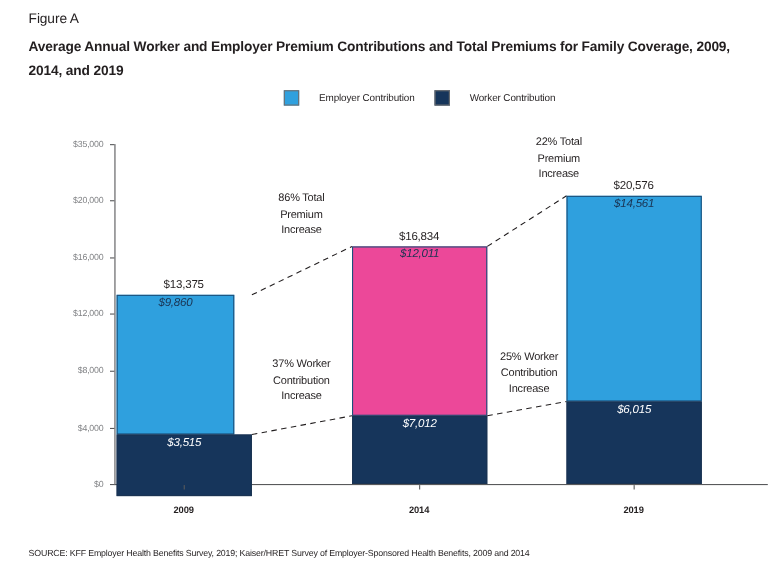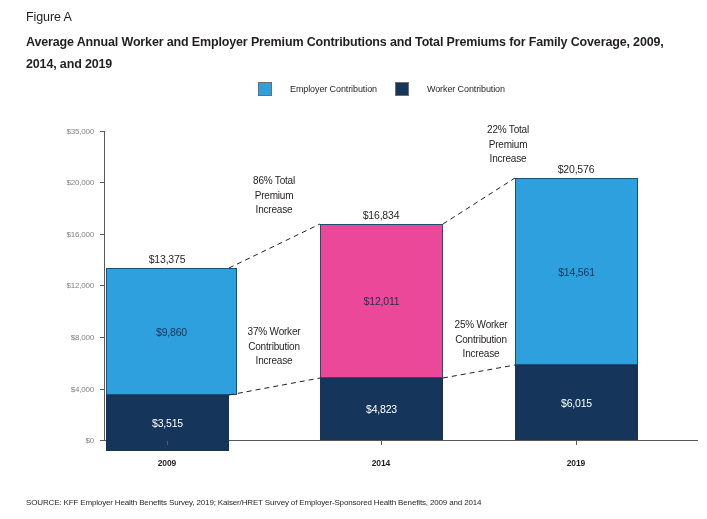--- a/index.html
+++ b/index.html
@@ -101,22 +101,22 @@
     color: #231f20;
     text-align: center;
     transform: translateX(-50%);
     letter-spacing: -0.1px;
   }
   .bar-seg {
     position: absolute;
     box-sizing: border-box;
     border: 1px solid #1a3352;
     display: flex;
-    align-items: center;
     justify-content: center;
+    font-style: italic;
   }
   .seg-employer {
     border-color: #1b4f7a;
   }
   .seg-value-dark {
     font-size: 10.5px;
     color: #1a3352;
     letter-spacing: -0.2px;
   }
   .seg-value-light {
@@ -193,35 +193,35 @@
   <div class="y-tick-label" style="top:285px; left:42px;">$12,000</div>
   <div class="y-tick-mark" style="top:285px; left:100px;"></div>
   <div class="y-tick-label" style="top:337px; left:42px;">$8,000</div>
   <div class="y-tick-mark" style="top:337px; left:100px;"></div>
   <div class="y-tick-label" style="top:389px; left:42px;">$4,000</div>
   <div class="y-tick-mark" style="top:389px; left:100px;"></div>
   <div class="y-tick-label" style="top:440px; left:42px;">$0</div>
   <div class="y-tick-mark" style="top:440px; left:100px;"></div>
 
   <div class="bar-total" style="left:167px; top:253px;">$13,375</div>
-  <div class="bar-seg seg-employer" style="left:106px; top:268px; width:131px; height:127px; background:#2FA0DE;">
+  <div class="bar-seg seg-employer" style="left:106px; top:268px; width:107px; height:127px; background:#2FA0DE;">
     <span class="seg-value-dark">$9,860</span>
   </div>
   <div class="bar-seg" style="left:106px; top:395px; width:123px; height:56px; background:#16355B;">
     <span class="seg-value-light">$3,515</span>
   </div>
   <div class="x-tick-mark" style="left:167px; top:441px;"></div>
   <div class="x-tick-label" style="left:167px; top:458px;">2009</div>
 
   <div class="bar-total" style="left:381px; top:209px;">$16,834</div>
   <div class="bar-seg seg-employer" style="left:320px; top:224px; width:123px; height:154px; background:#ec4899;">
     <span class="seg-value-dark">$12,011</span>
   </div>
   <div class="bar-seg" style="left:320px; top:378px; width:123px; height:62px; background:#16355B;">
-    <span class="seg-value-light">$4,823</span>
+    <span class="seg-value-light">$7,012</span>
   </div>
   <div class="x-tick-mark" style="left:381px; top:441px;"></div>
   <div class="x-tick-label" style="left:381px; top:458px;">2014</div>
 
   <div class="bar-total" style="left:576px; top:163px;">$20,576</div>
   <div class="bar-seg seg-employer" style="left:515px; top:178px; width:123px; height:187px; background:#2FA0DE;">
     <span class="seg-value-dark">$14,561</span>
   </div>
   <div class="bar-seg" style="left:515px; top:365px; width:123px; height:75px; background:#16355B;">
     <span class="seg-value-light">$6,015</span>

